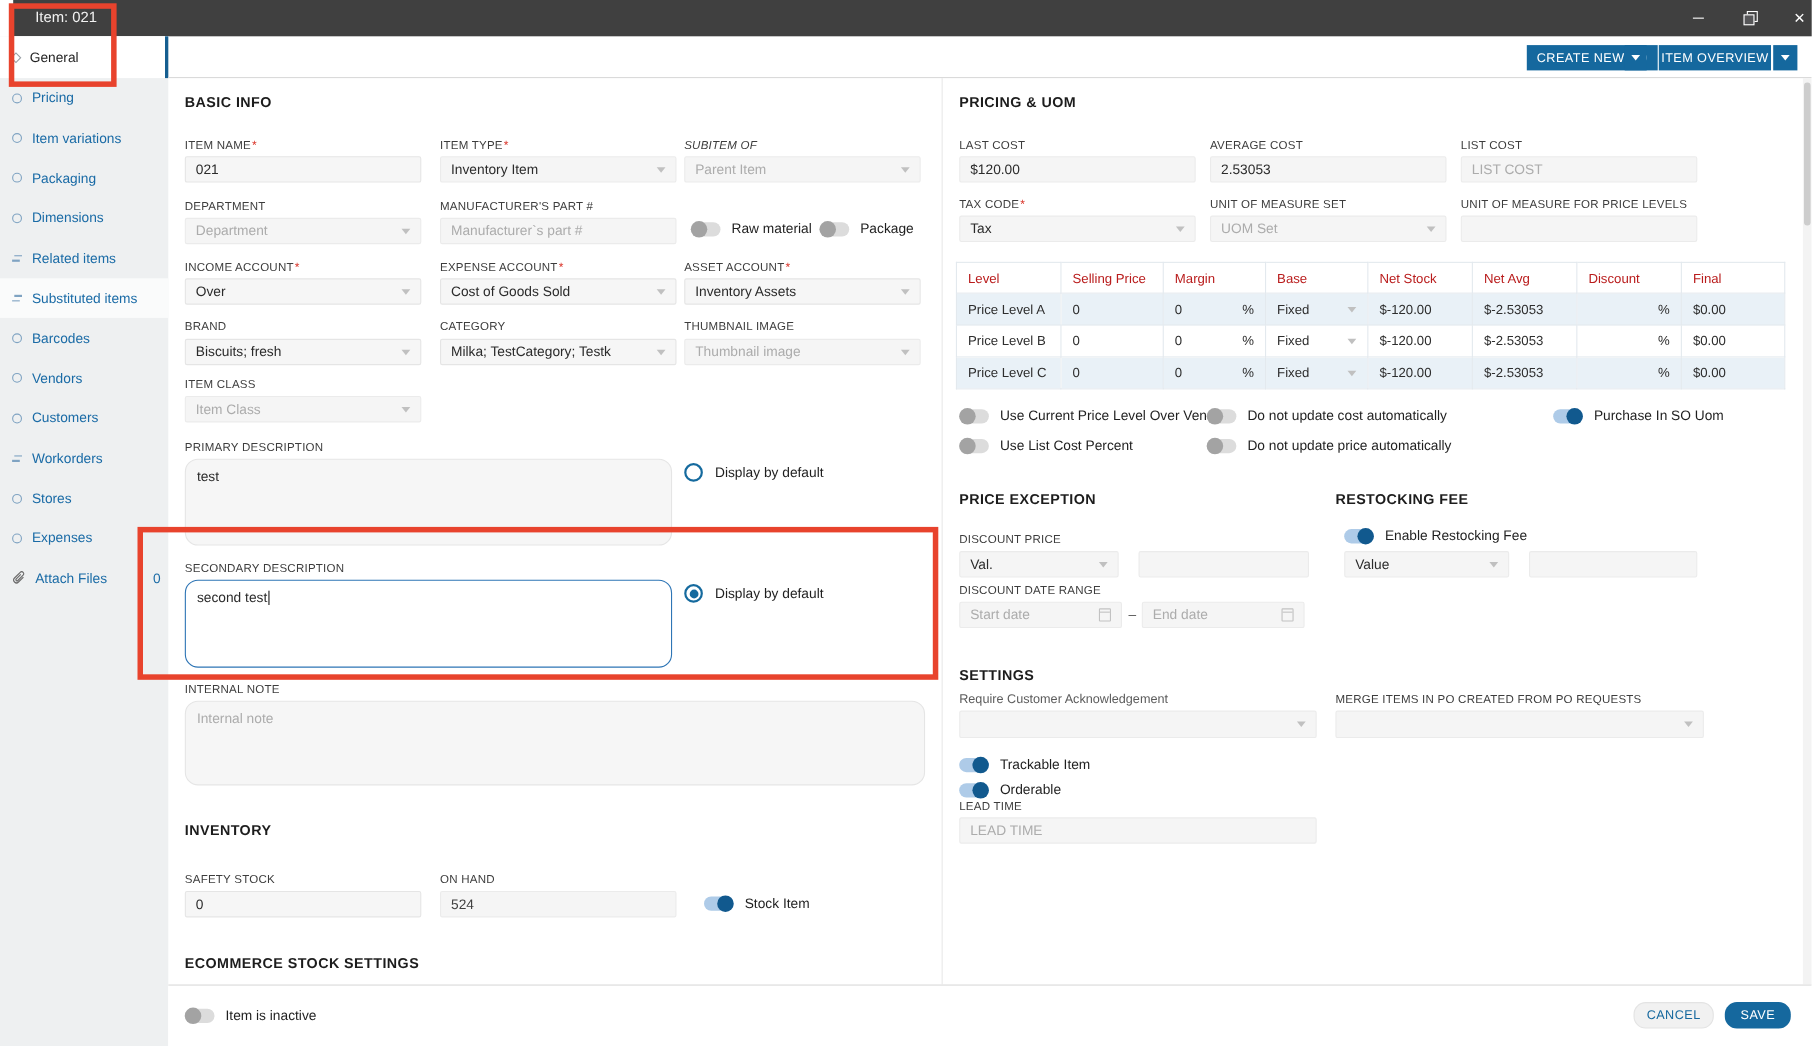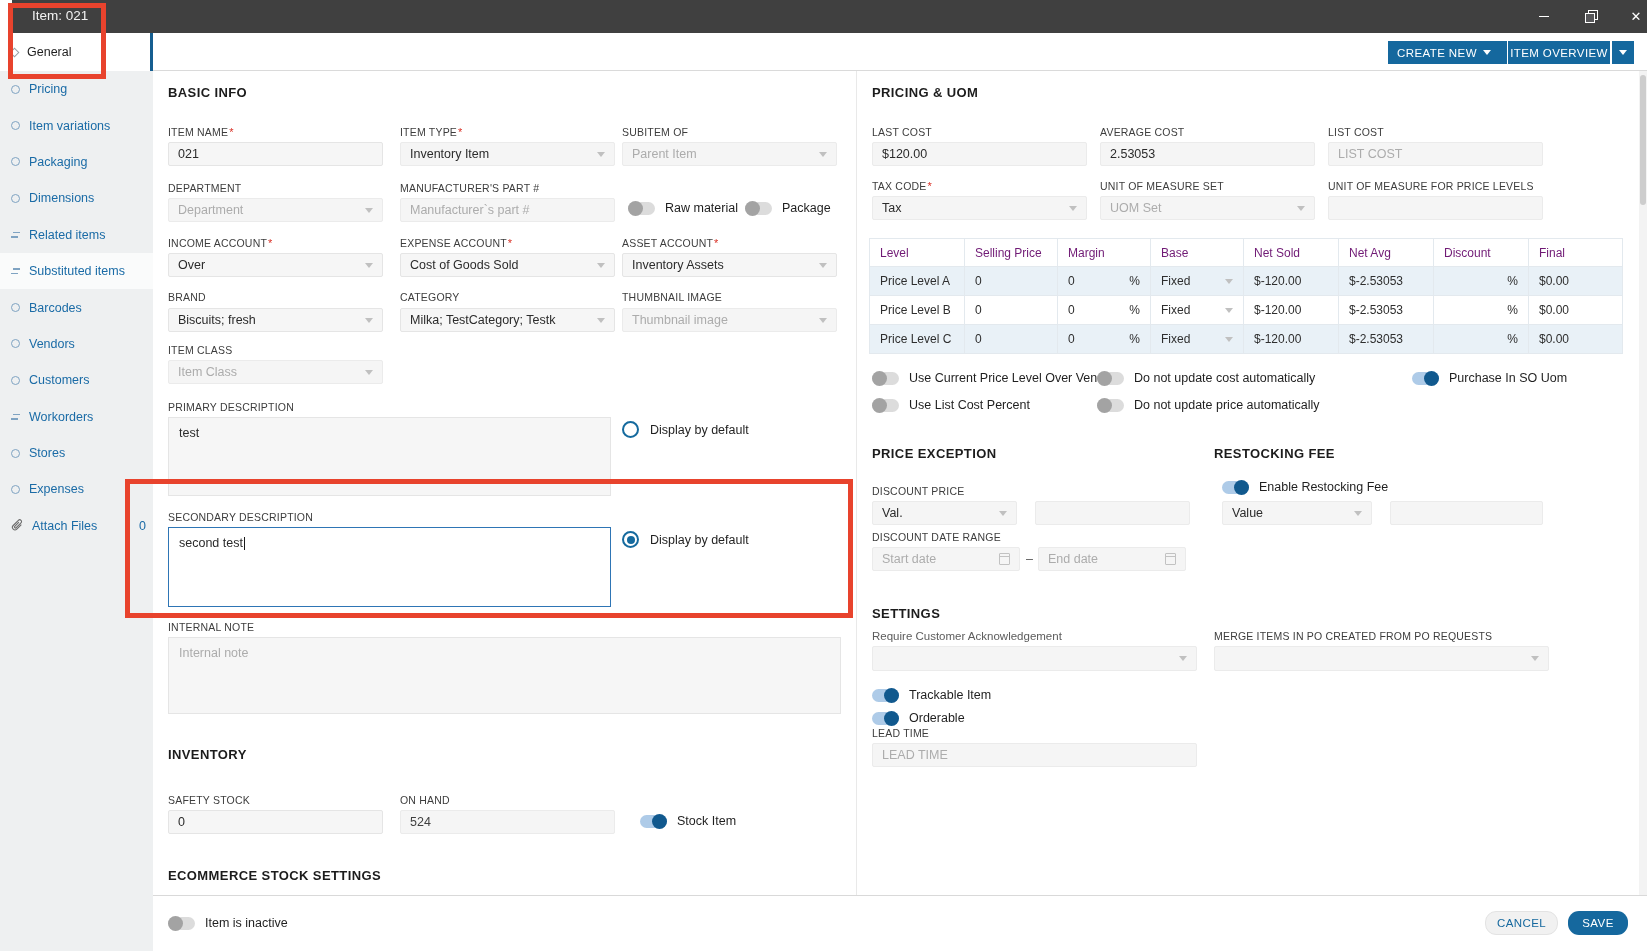--- a/index.html
+++ b/index.html
@@ -46,38 +46,38 @@
   .inp { height:24px; background:#f6f6f6; border:1px solid #e5e5e5; border-radius:2px;
     display:flex; align-items:center; padding:0 9px; font-size:12.5px; color:#2b2b2b; }
   .inp.dis { background:#f5f5f5; border-color:#ebebeb; }
   .inp .val { flex:1; white-space:nowrap; overflow:hidden; }
   .ph { color:#acacac; }
   .grayval { color:#404040; }
   .arw { width:0; height:0; border-left:4px solid transparent; border-right:4px solid transparent;
     border-top:5px solid #c0c0c0; margin-left:6px; flex:none; }
   .cal { width:11px; height:12px; border:1px solid #c2c2c2; border-radius:1px; position:relative; flex:none; }
   .cal::before { content:""; position:absolute; left:0; right:0; top:2px; height:1px; background:#c2c2c2; }
-  .tarea { background:#f6f6f6; border:1px solid #e5e5e5; border-radius:0; padding:8px 10px;
+  .tarea { background:#f6f6f6; border:1px solid #e5e5e5; border-radius:12px; padding:8px 10px;
     font-size:12.5px; color:#2b2b2b; }
   .tarea.focus { background:#fff; border-color:#2e75b5; }
   .caret { display:inline-block; width:1px; height:13px; background:#1a1a1a; vertical-align:text-bottom; margin-left:1px; }
 
   .tgrow { display:flex; align-items:center; gap:10px; font-size:12.5px; color:#1f1f1f; white-space:nowrap; }
   .tg { width:27px; height:13px; border-radius:7px; position:relative; flex:none; cursor:pointer; }
   .tg .knob { position:absolute; top:-1px; width:15px; height:15px; border-radius:50%; }
   .tg.off { background:#dcdcdc; } .tg.off .knob { left:0; background:#a3a3a3; }
   .tg.on { background:#aecbe8; } .tg.on .knob { right:0; background:#11598e; }
 
   .radio { width:17px; height:17px; border-radius:50%; border:2px solid #156a9e; background:#fff; cursor:pointer; }
   .radio.sel::after { content:""; display:block; margin:2.5px; width:8px; height:8px; border-radius:50%; background:#156a9e; }
 
   
   #price-table { border-collapse:collapse; font-size:12px; color:#2e2e2e; table-layout:fixed; background:#fff; }
   #price-table th, #price-table td { border:1px solid #e3e9ee; padding:0 10px; font-weight:400; text-align:left; white-space:nowrap; overflow:hidden; }
-  #price-table th { height:28px; color:#701a75; }
+  #price-table th { height:28px; color:#b91c1c; }
   #price-table td { height:29px; }
   #price-table tr.alt td { background:#e9f1f7; }
   .cellflex { display:flex; align-items:center; }
   .cellflex .cv { flex:1; } .cellflex .cu { flex:none; }
 
   
   .divider-v { width:1px; background:#e9e9e9; }
   #footer { left:153px; top:895px; width:1494px; height:56px; background:#fff; border-top:1px solid #d9d9d9; }
   .fbtn { top:911px; height:24px; font-size:11.5px; letter-spacing:.4px; display:flex; align-items:center; justify-content:center; cursor:pointer;border-radius:11px; }
   #cancel-btn { left:1485px; width:73px; background:#f1f1f1; border:1px solid #e3e3e3; color:#15689e; }
@@ -190,21 +190,21 @@
   <div class="abs inp" style="left:168px;top:142px;width:215px;">
       <span class="val">021</span>
     </div>
 
   <div class="abs lbl" style="left:400px;top:126px;"><span>ITEM TYPE</span><span class="req">*</span></div>
   <div class="abs inp dis" style="left:400px;top:142px;width:215px;">
       <span class="val">Inventory Item</span>
       <span class="arw"></span>
     </div>
 
-  <div class="abs lbl" style="left:622px;top:126px;">SUBITEM OF</div>
+  <div class="abs lbl" style="left:622px;top:126px;font-style:italic;">SUBITEM OF</div>
   <div class="abs inp dis" style="left:622px;top:142px;width:215px;">
       <span class="val ph">Parent Item</span>
       <span class="arw"></span>
     </div>
 
   <div class="abs lbl" style="left:168px;top:182px;">DEPARTMENT</div>
   <div class="abs inp dis" style="left:168px;top:198px;width:215px;">
       <span class="val ph">Department</span>
       <span class="arw"></span>
     </div>
@@ -349,21 +349,21 @@
         <col style="width: 95px;">
         <col style="width: 95px;">
         <col style="width: 94px;">
       </colgroup>
       <thead>
         <tr>
           <th>Level</th>
           <th>Selling Price</th>
           <th>Margin</th>
           <th>Base</th>
-          <th>Net Sold</th>
+          <th>Net Stock</th>
           <th>Net Avg</th>
           <th>Discount</th>
           <th>Final</th>
         </tr>
       </thead>
       <tbody>
         <tr class="alt">
           <td>Price Level A</td>
           <td>0</td>
           <td>

